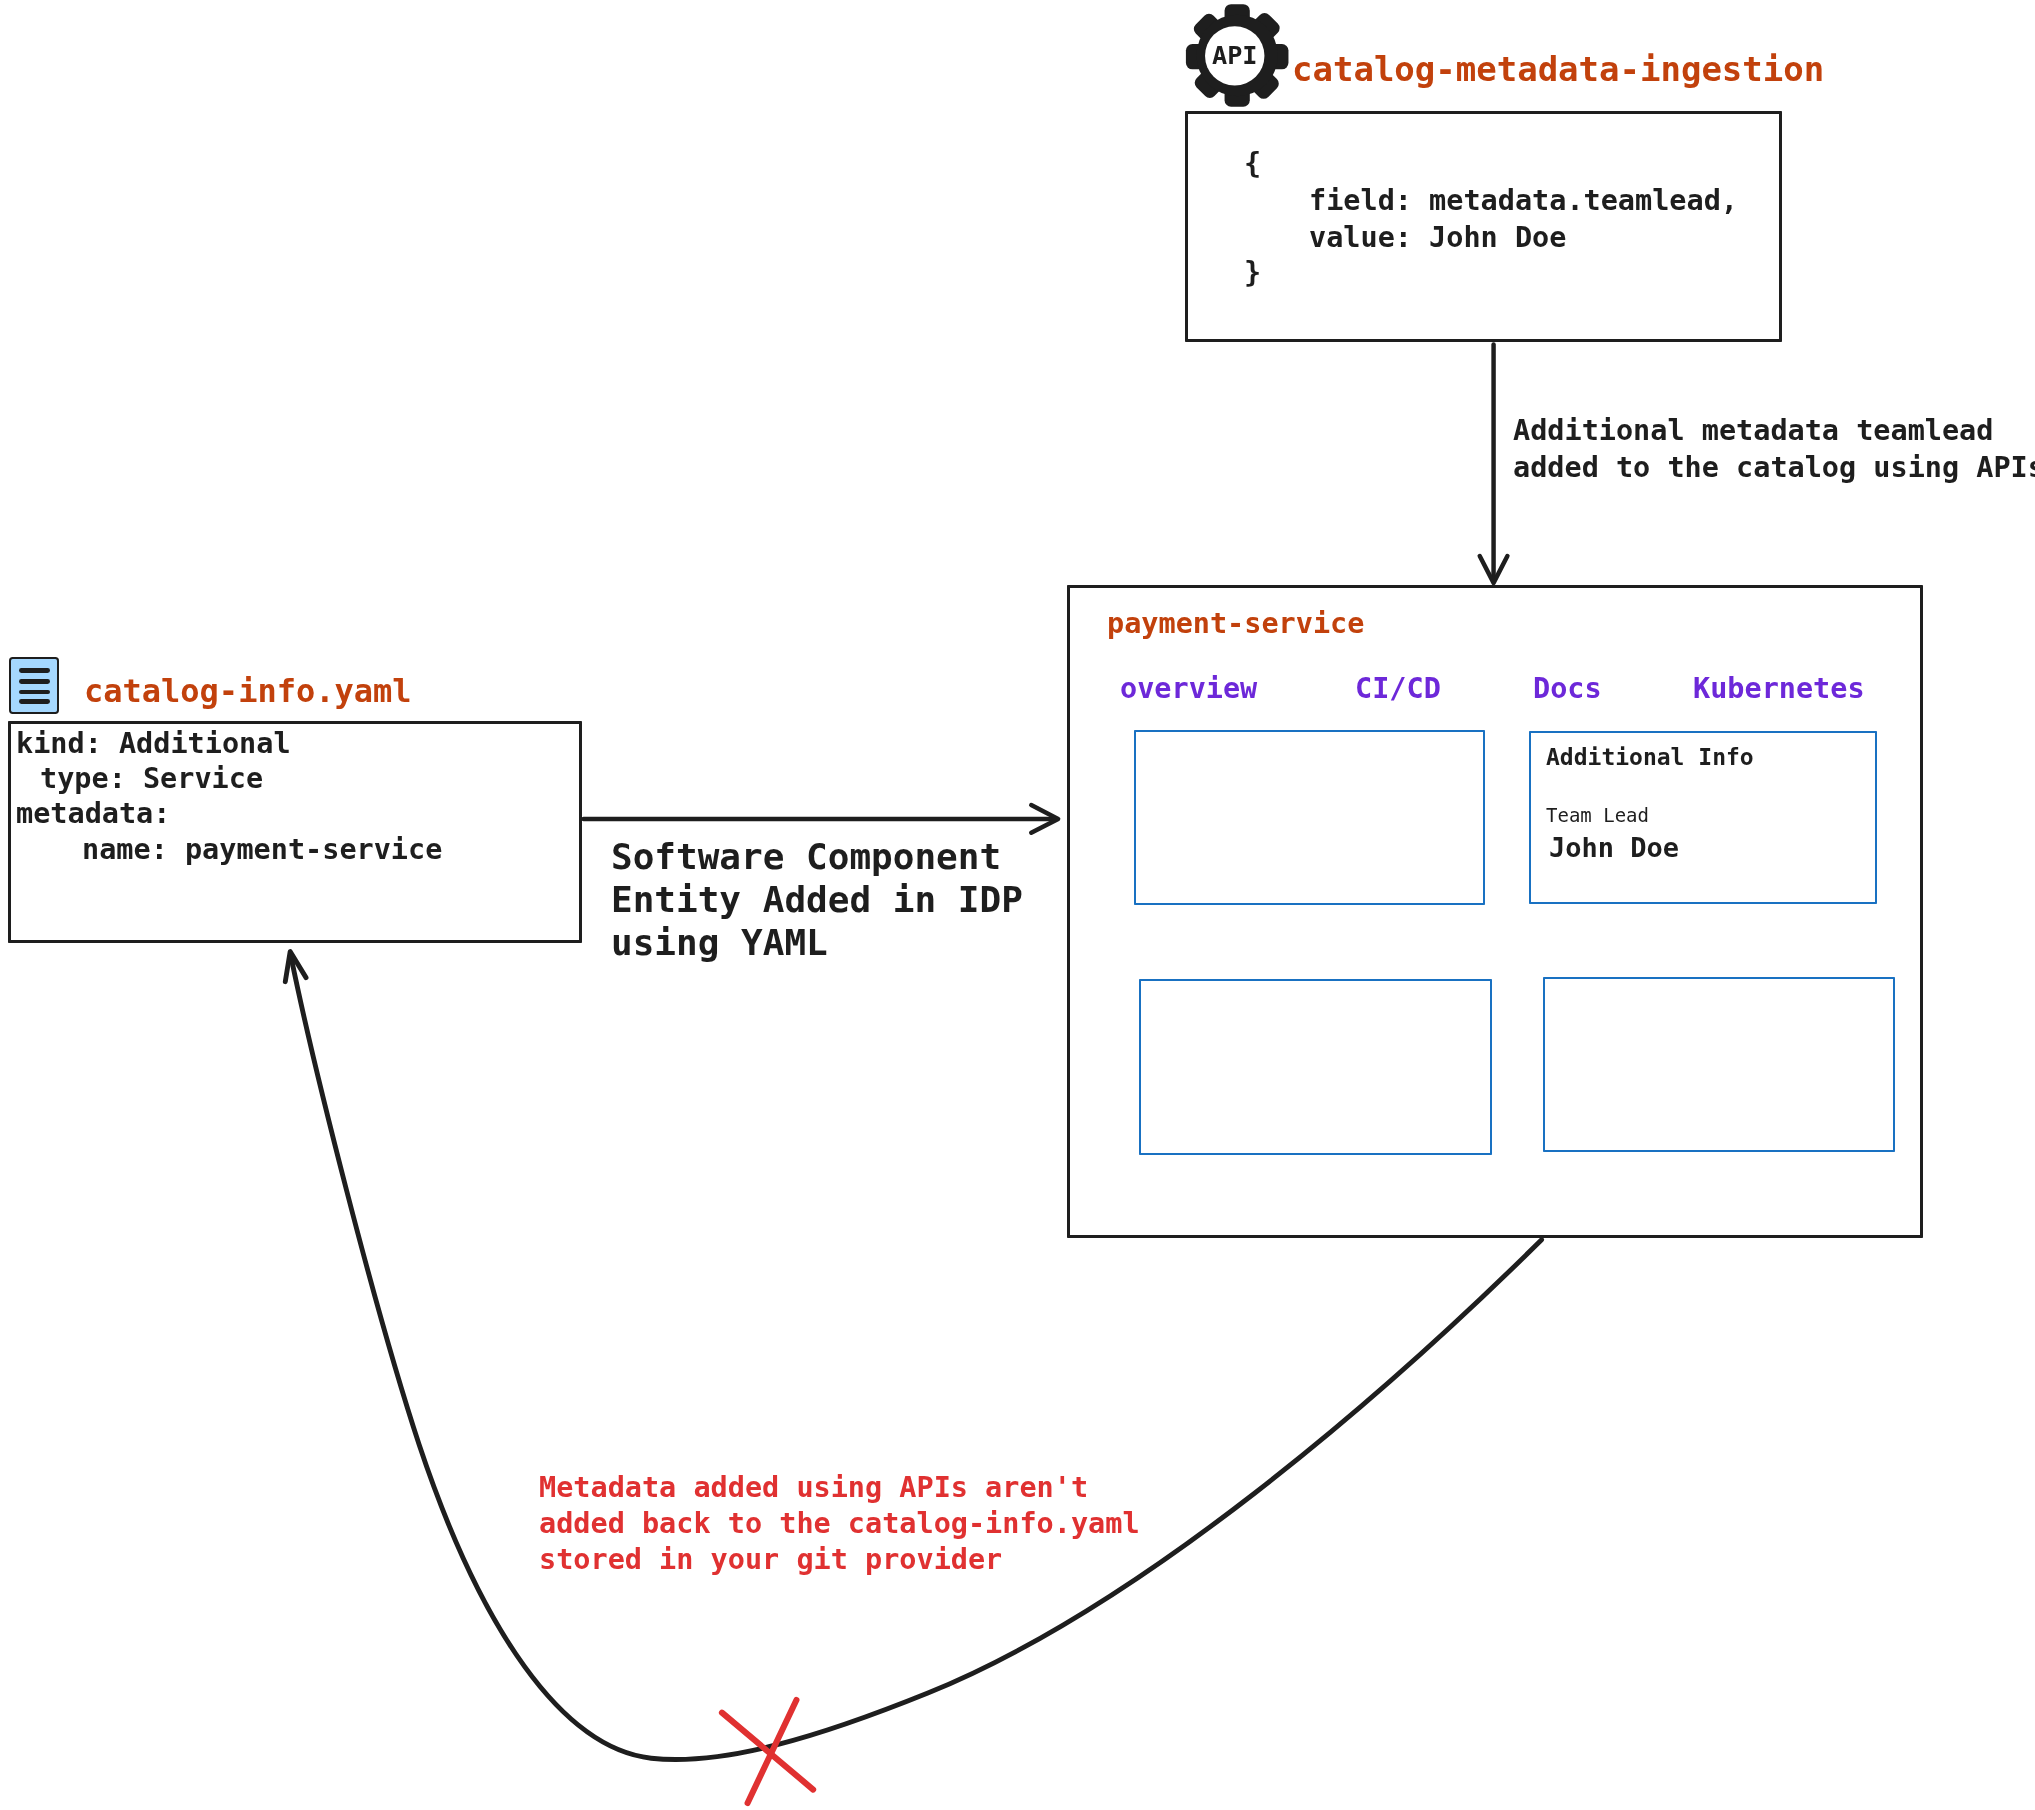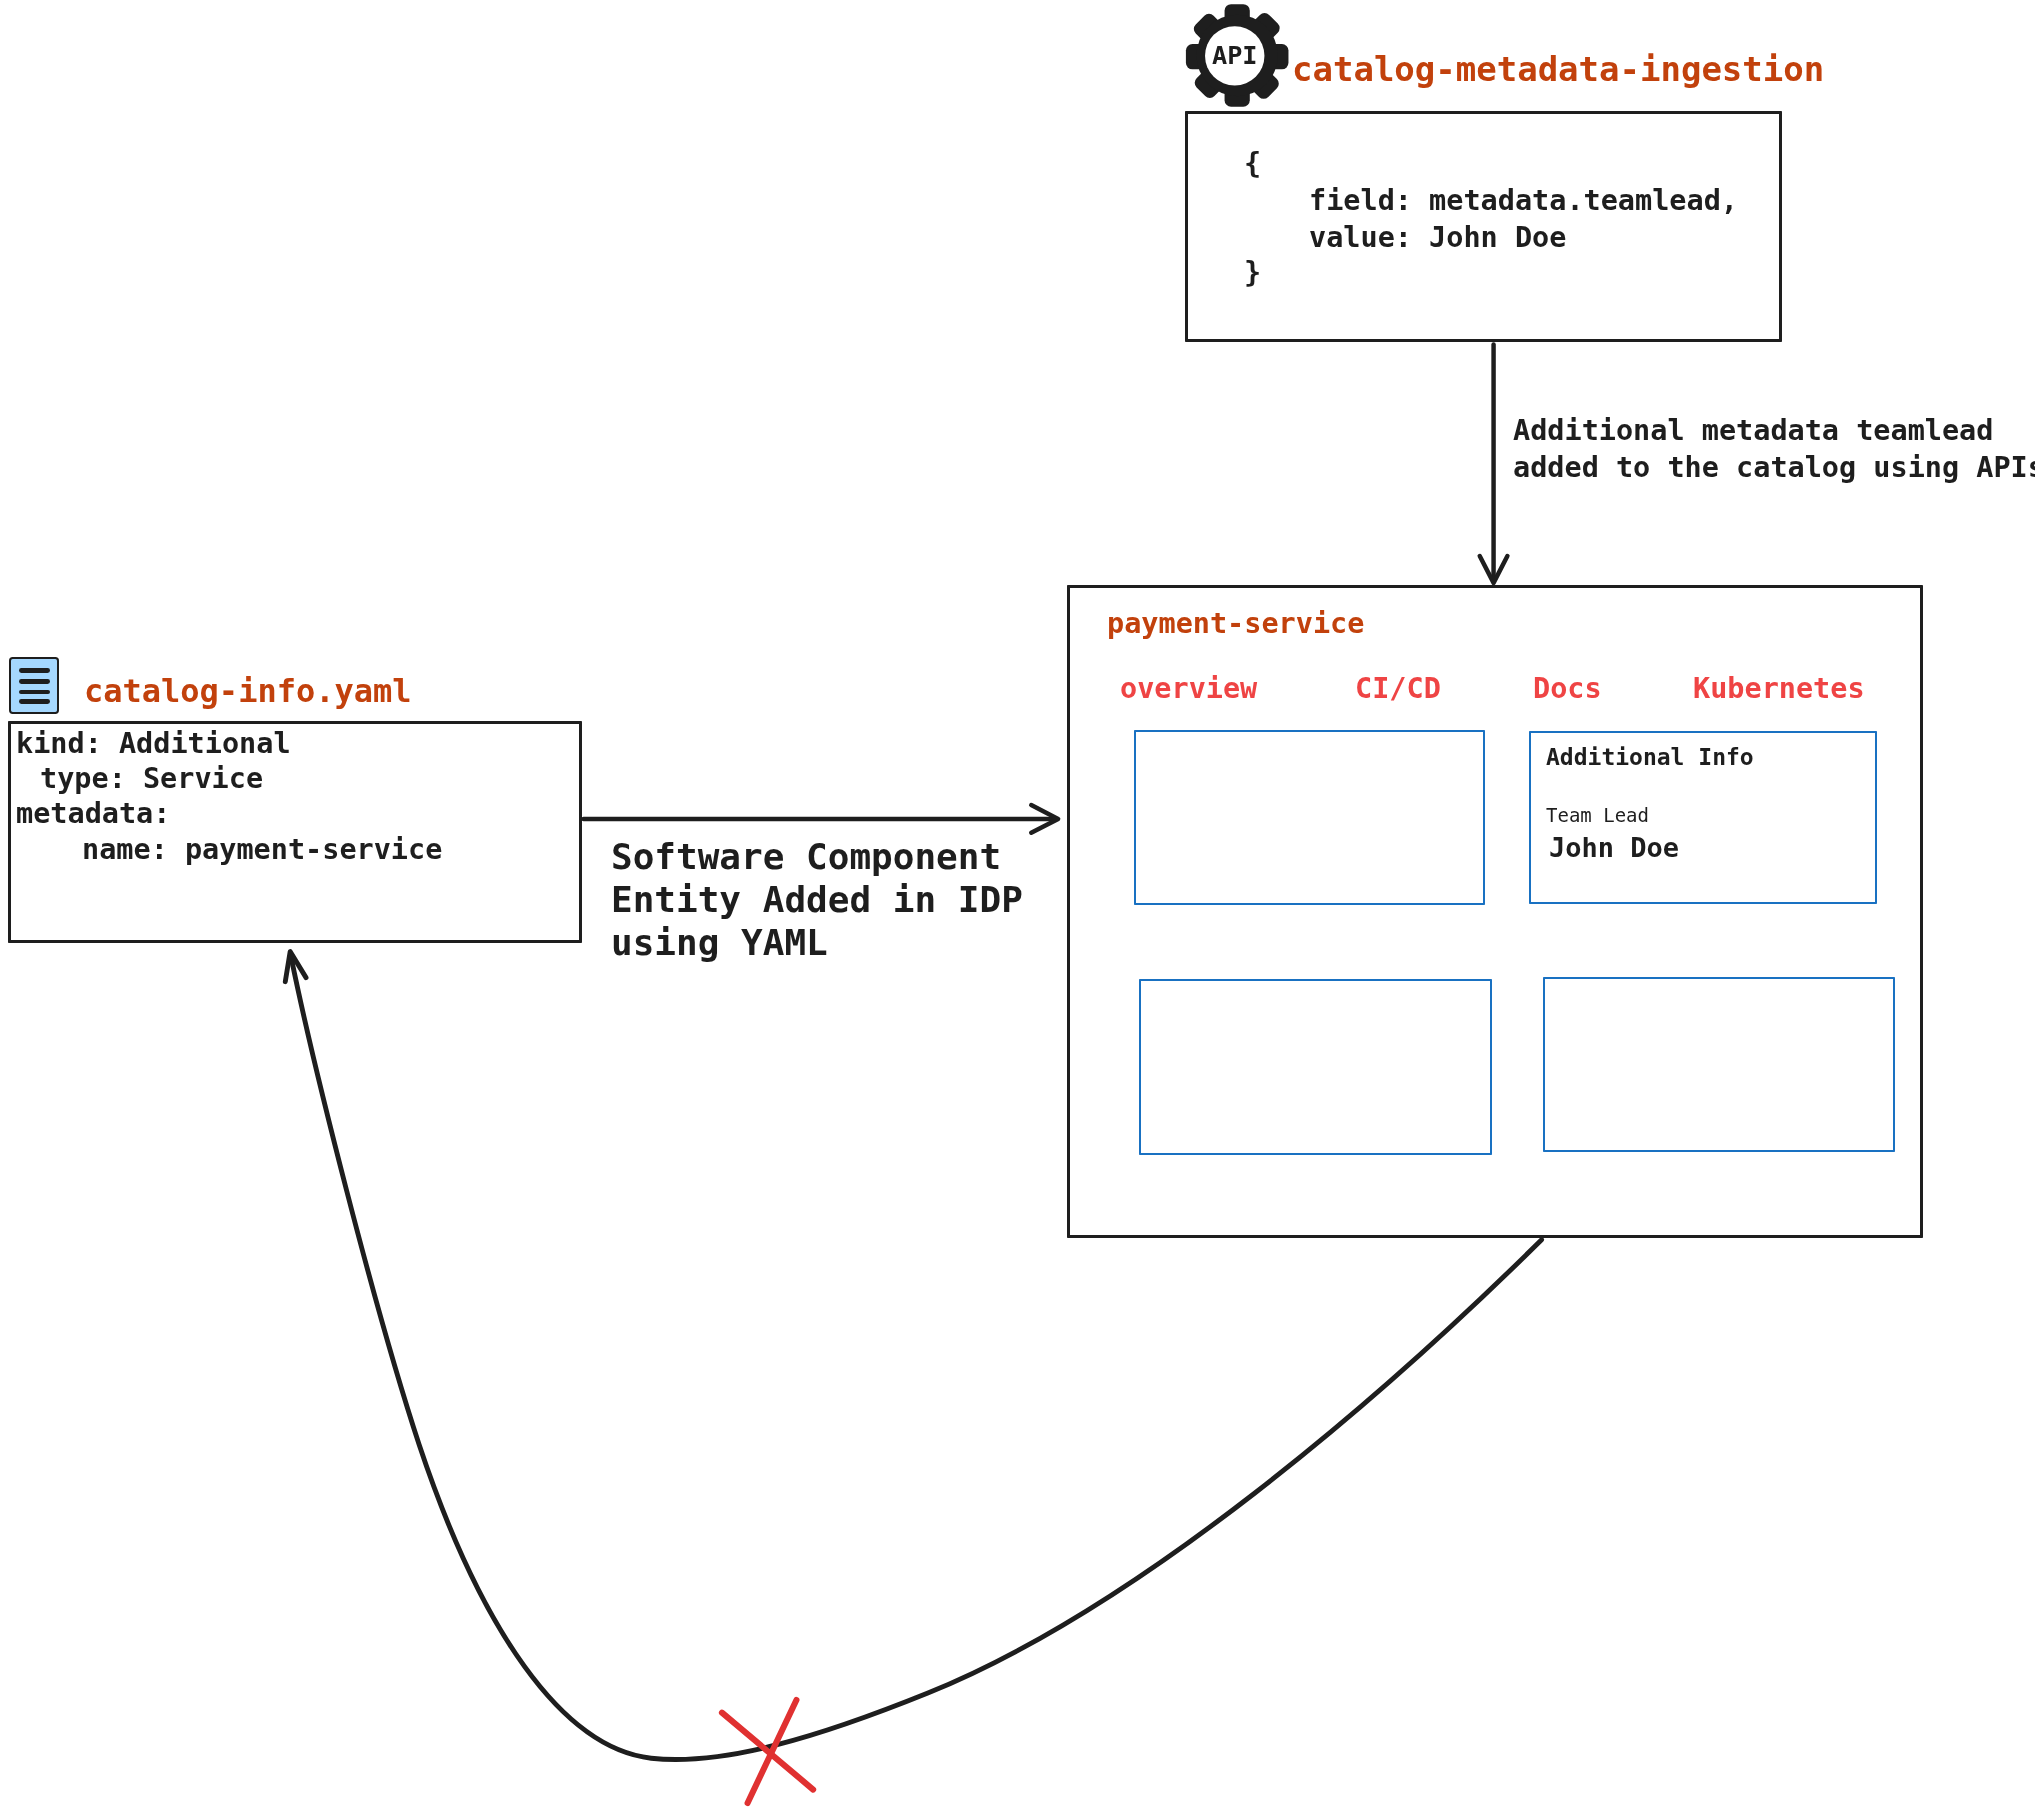--- a/index.html
+++ b/index.html
@@ -12,21 +12,21 @@
   }
   .abs{position:absolute;}
   .pre{white-space:pre-line;}
   .blue{color:#c2410c;}
   .black{color:#1e1e1e;}
   .red{color:#e03131;}
   .bold{font-weight:700;}
   .box-black{position:absolute;border:3.7px solid #1e1e1e;background:#ffffff;box-sizing:border-box;border-radius:0.8px;}
   .box-blue{position:absolute;border:2.8px solid #1971c2;background:#ffffff;box-sizing:border-box;border-radius:0.8px;}
   .codeline{position:absolute;font-weight:700;color:#1e1e1e;font-size:28.5px;line-height:28.5px;white-space:pre;}
-  .tab{position:absolute;top:675px;font-size:28.5px;line-height:28.5px;font-weight:700;color:#ef4444;white-space:pre;}
+  .tab{position:absolute;top:675px;font-size:28.5px;line-height:28.5px;font-weight:700;color:#6d28d9;white-space:pre;}
   #svg-layer{position:absolute;left:0;top:0;z-index:5;}
   .doc-bar{position:absolute;left:7.3px;width:31px;height:4.9px;border-radius:2.4px;background:#1e1e1e;}
 </style>
 </head>
 <body>
 
 <div id="canvas">
 
   <div class="abs blue bold" style="left:1292px;top:52px;font-size:34px;line-height:34px;white-space:pre;">catalog-metadata-ingestion</div>
 
@@ -70,20 +70,23 @@
   <div class="box-black" style="left:8.1px;top:721px;width:574px;height:222px;border-width:3.3px;"></div>
   <div class="codeline" style="left:16px;top:730px;">kind: Additional</div>
   <div class="codeline" style="left:16px;top:765px;margin-left:24px;">type: Service</div>
   <div class="codeline" style="left:16px;top:800px;">metadata:</div>
   <div class="codeline" style="left:82px;top:836px;">name: payment-service</div>
 
   <div class="abs black bold pre" style="left:611px;top:835px;font-size:36px;line-height:43px;">Software Component
 Entity Added in IDP
 using YAML</div>
 
+  <div class="abs red bold pre" style="left:539px;top:1470px;font-size:28.5px;line-height:36px;">Metadata added using APIs aren't
+added back to the catalog-info.yaml
+stored in your git provider</div>
 
   <svg id="svg-layer" width="2056" height="1810" viewBox="0 0 5052 4447" fill="none">
 
     <g>
       <g fill="#1e1e1e">
         <g transform="translate(3040,136)">
           <rect x="-31" y="-126" width="62" height="56" rx="16"></rect>
           <rect x="-31" y="70" width="62" height="56" rx="16"></rect>
           <rect x="-126" y="-28" width="56" height="62" rx="16"></rect>
           <rect x="70" y="-28" width="56" height="62" rx="16"></rect>

